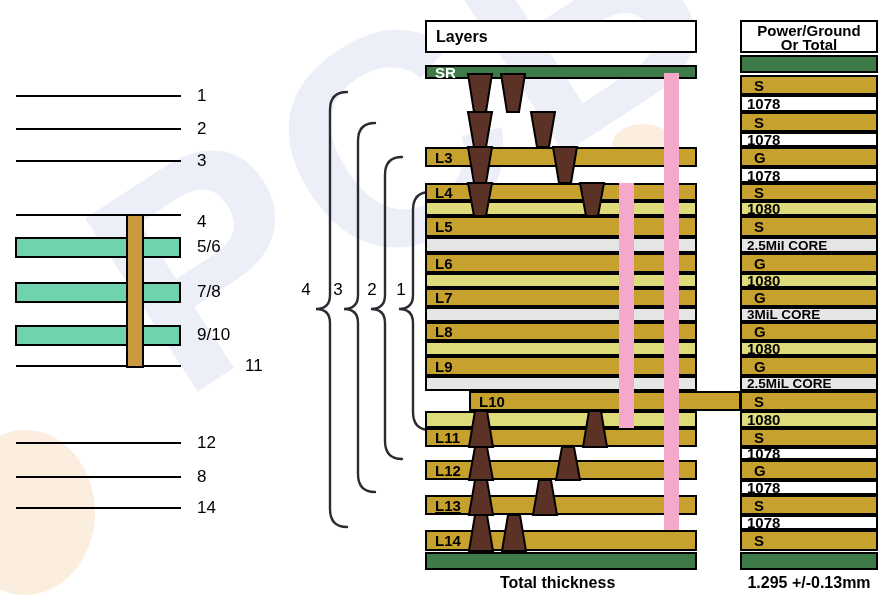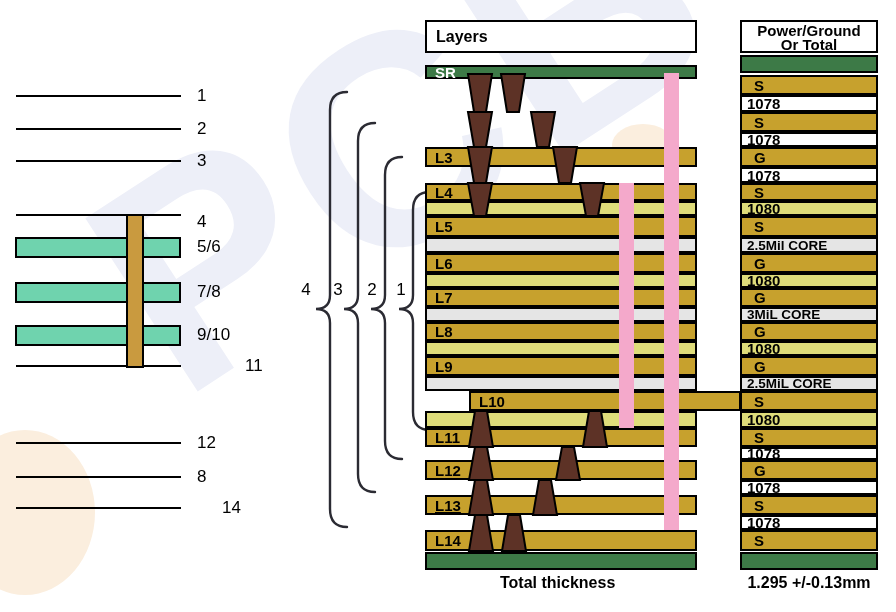--- a/index.html
+++ b/index.html
@@ -75,21 +75,21 @@
       <div class="leg-label" style="top: 282px;">7/8</div>
       <div class="leg-rect" style="top: 325px;"></div>
       <div class="leg-label" style="top: 325px;">9/10</div>
       <div class="leg-line" style="top: 365px;"></div>
       <div class="leg-label" style="top: 356px; margin-left: 48px;">11</div>
       <div class="leg-line" style="top: 442px;"></div>
       <div class="leg-label" style="top: 433px;">12</div>
       <div class="leg-line" style="top: 476px;"></div>
       <div class="leg-label" style="top: 467px;">8</div>
       <div class="leg-line" style="top: 507px;"></div>
-      <div class="leg-label" style="top: 498px; text-align: right;">14</div>
+      <div class="leg-label" style="top: 498px;">14</div>
     </div>
   <div class="leg-bar"></div>
 
   <svg class="braces" width="896" height="612">
     <g fill="none" stroke="#2b2b33" stroke-width="2.4" stroke-linecap="round">
       <path d="M347,92 Q330,92 330,110 L330,295 Q330,309 316,309 Q330,309 330,323 L330,509 Q330,527 347,527"></path>
       <path d="M375,123 Q358,123 358,141 L358,295 Q358,309 344,309 Q358,309 358,323 L358,474 Q358,492 375,492"></path>
       <path d="M402,157 Q385,157 385,175 L385,295 Q385,309 371,309 Q385,309 385,323 L385,441 Q385,459 402,459"></path>
       <path d="M430,192 Q413,192 413,210 L413,295 Q413,309 399,309 Q413,309 413,323 L413,412 Q413,430 430,430"></path>
     </g>

